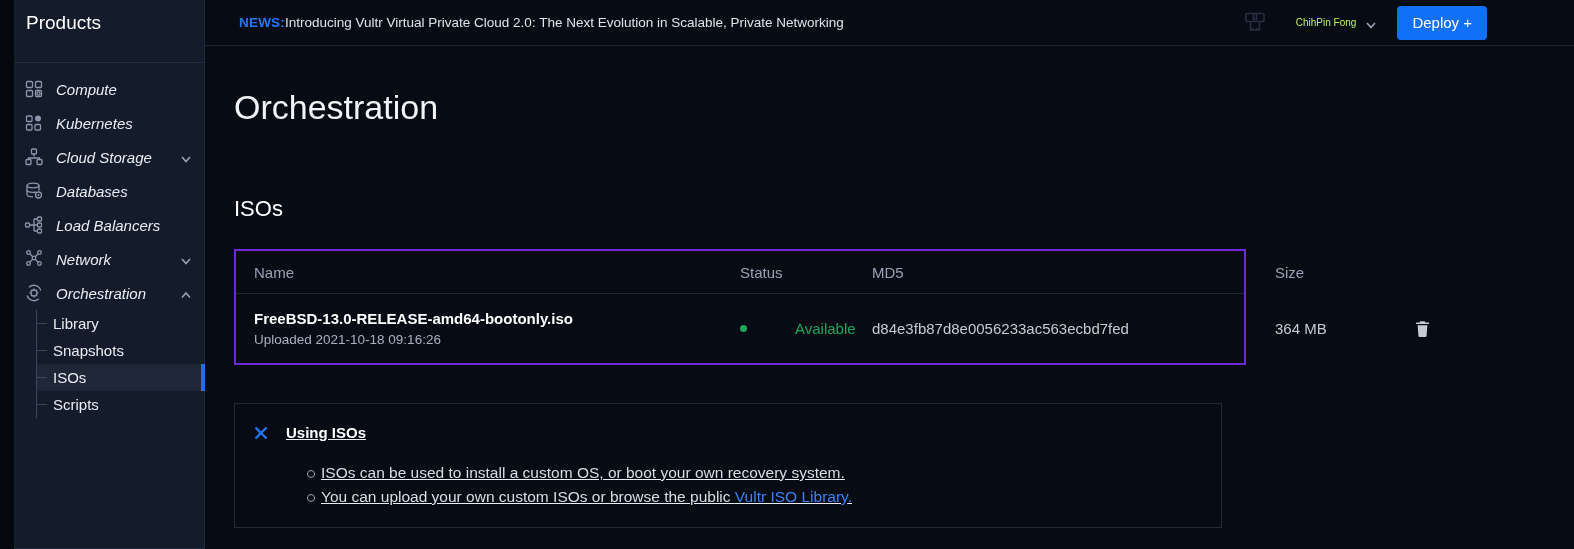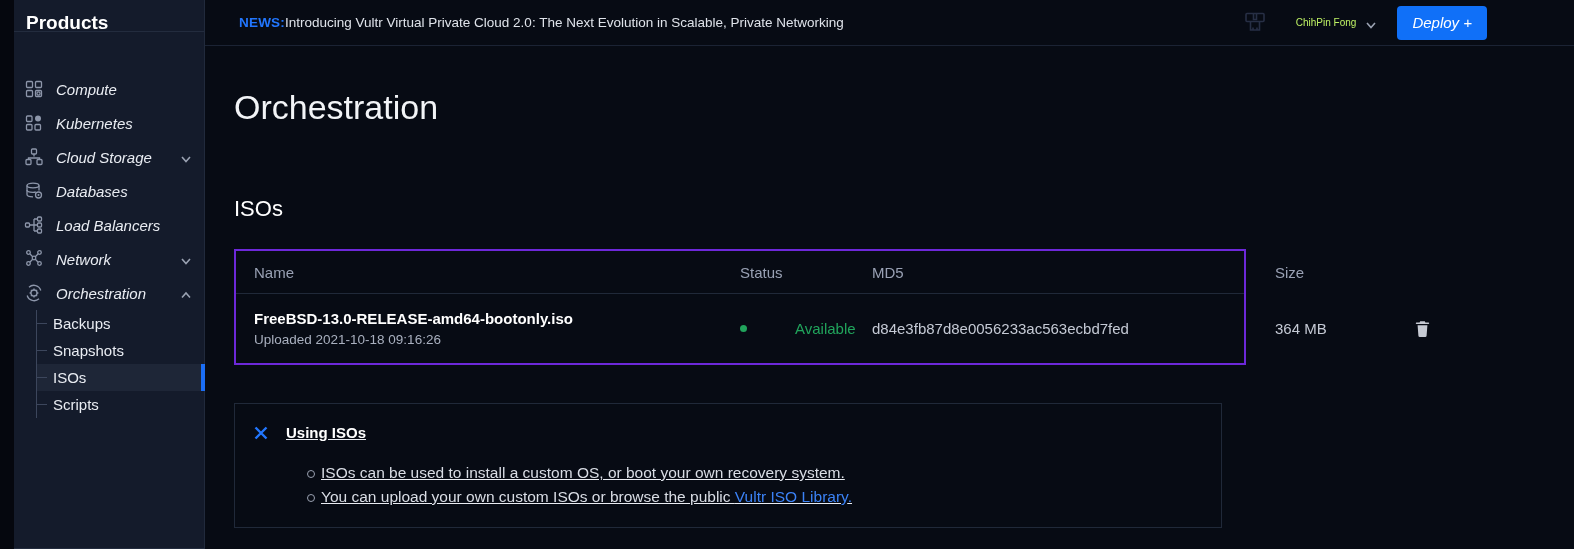--- a/index.html
+++ b/index.html
@@ -12,24 +12,23 @@
   }
 
   
   .sidebar {
     position:absolute; left:14px; top:0; width:191px; height:549px;
     background:#141b2b;
     border-right:1px solid #212a3c;
     border-bottom:1px solid #232c3e;
   }
   .sidebar-header {
-    height:32px; line-height:46px; padding-left:12px;
+    height:63px; line-height:46px; padding-left:12px;
     font-size:19px; color:#ffffff;
     border-bottom:1px solid #232c3e;
-    font-weight:bold;
   }
   .menu { position:absolute; left:0; top:72px; width:100%; }
   .menu-item {
     height:34px; display:flex; align-items:center;
     padding:0 12px 0 10px; font-size:15px; color:#e9ecf2; cursor:pointer;font-style:italic;
   }
   .mi-icon { width:20px; height:20px; margin-right:12px; color:#8d96aa; flex:0 0 auto; }
   .mi-icon svg { display:block; }
   .mi-label { flex:1; white-space:nowrap; }
   .mi-chevron { color:#9aa2b2; width:12px; height:12px; }
@@ -63,21 +62,21 @@
   .news-text { color:#dfe3ea; }
   .topbar-right { margin-left:auto; display:flex; align-items:center; padding-right:87px; }
   .atm-icon { width:26px; height:26px; color:#272f45; margin-right:28px; }
   .user-menu { display:flex; align-items:center; cursor:pointer; }
   .user-name { font-size:10px; color:#bef264; margin-right:9px; }
   .user-chevron { color:#9aa2b2; width:12px; height:12px; }
   .deploy-btn {
     margin-left:20px; height:34px; padding:0 15px;
     background:#1070f8; border:none; border-radius:4px;
     color:#ffffff; font-size:15px; font-family:"Liberation Sans",sans-serif;
-    cursor:pointer; display:flex; align-items:center;font-style:italic;
+    cursor:pointer; display:flex; align-items:center;
   }
 
   
   .main { position:absolute; left:205px; top:46px; right:0; bottom:0; background:#070b14; }
   .page-title { position:absolute; left:29px; top:42px; font-size:34px; font-weight:400; color:#f2f4f7; }
   .section-title { position:absolute; left:29px; top:150px; font-size:22px; font-weight:400; color:#ffffff; }
 
   .iso-table {
     position:absolute; left:29px; top:203px; width:1012px;
     border:2px solid #6d28d9;
@@ -224,21 +223,21 @@
       <span class="mi-chevron">
         <svg width="12" height="12" viewBox="0 0 12 12" fill="none" stroke="currentColor" stroke-width="1.6">
             <polyline points="2,8.5 6,4 10,8.5"></polyline>
           </svg>
       </span>
     </div>
   </div>
 
   <div class="submenu">
     <div class="submenu-item">
-      <span>Backups</span>
+      <span>Library</span>
     </div>
     <div class="submenu-item">
       <span>Snapshots</span>
     </div>
     <div class="submenu-item active">
       <span>ISOs</span>
     </div>
     <div class="submenu-item">
       <span>Scripts</span>
     </div>

